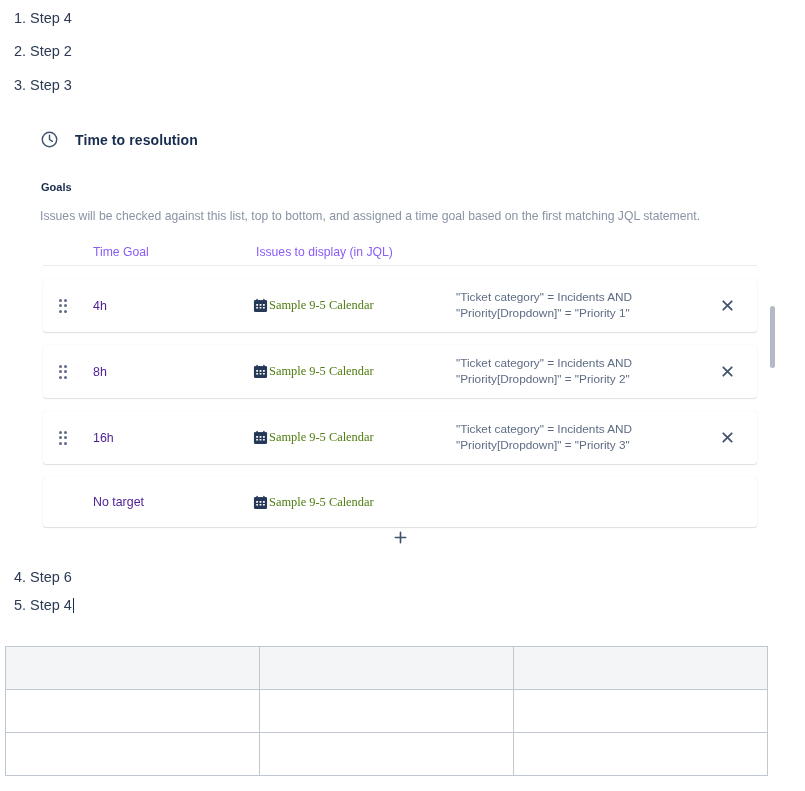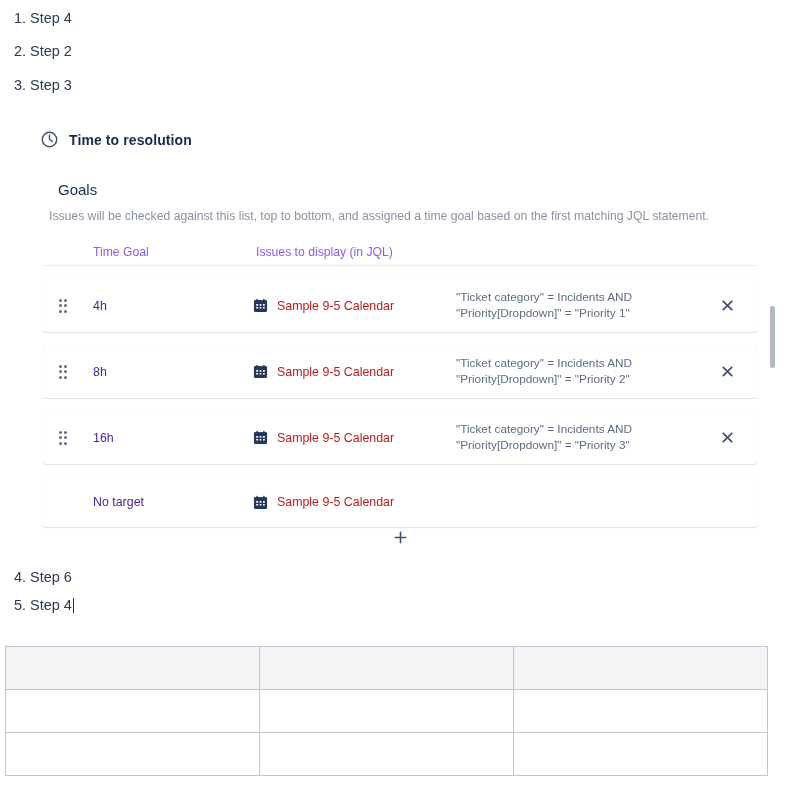--- a/index.html
+++ b/index.html
@@ -55,41 +55,41 @@
     height: 448px;
     background: #ffffff;
     overflow: hidden;
   }
   .card-title {
     position: absolute;
     left: 40px;
     top: 22px;
     display: flex;
     align-items: center;
-    gap: 10px;
+    gap: 16px;
   }
   .card-title .title-text {
     font-size: 14px;
     font-weight: bold;
     color: #172b4d;
     letter-spacing: .1px;
   }
   .icon-clock { width: 19px; height: 19px; display: block; }
 
   .goals-label {
     position: absolute;
-    left: 58px;
+    left: 41px;
     top: 73px;
-    font-size: 15px;
-    font-weight: normal;
+    font-size: 11px;
+    font-weight: bold;
     color: #172b4d;
   }
   .goals-desc {
     position: absolute;
-    left: 49px;
+    left: 40px;
     top: 101px;
     font-size: 12.2px;
     color: #8993a4;
     white-space: nowrap;
   }
 
   
   .goals-table {
     position: absolute;
     left: 43px;
@@ -144,23 +144,24 @@
   .goal-cell {
     font-size: 12.4px;
     color: #4c1d95;
     padding-left: 10px;
   }
   .goal-row.last .goal-cell { padding-left: 10px; }
 
   .cal-cell {
     display: flex;
     align-items: center;
-    gap: 9px;
+    gap: 1px;
     font-size: 12.4px;
-    color: #b91c1c;
+    color: #4d7c0f;
+    font-family: Liberation Serif, serif;
   }
   .icon-calendar { width: 15px; height: 15px; display: block; flex: none; }
 
   .jql-cell {
     font-size: 11.8px;
     color: #5e6c84;
     line-height: 1.32;
     padding-left: 3px;
   }
   .jql-cell span { display: block; }

